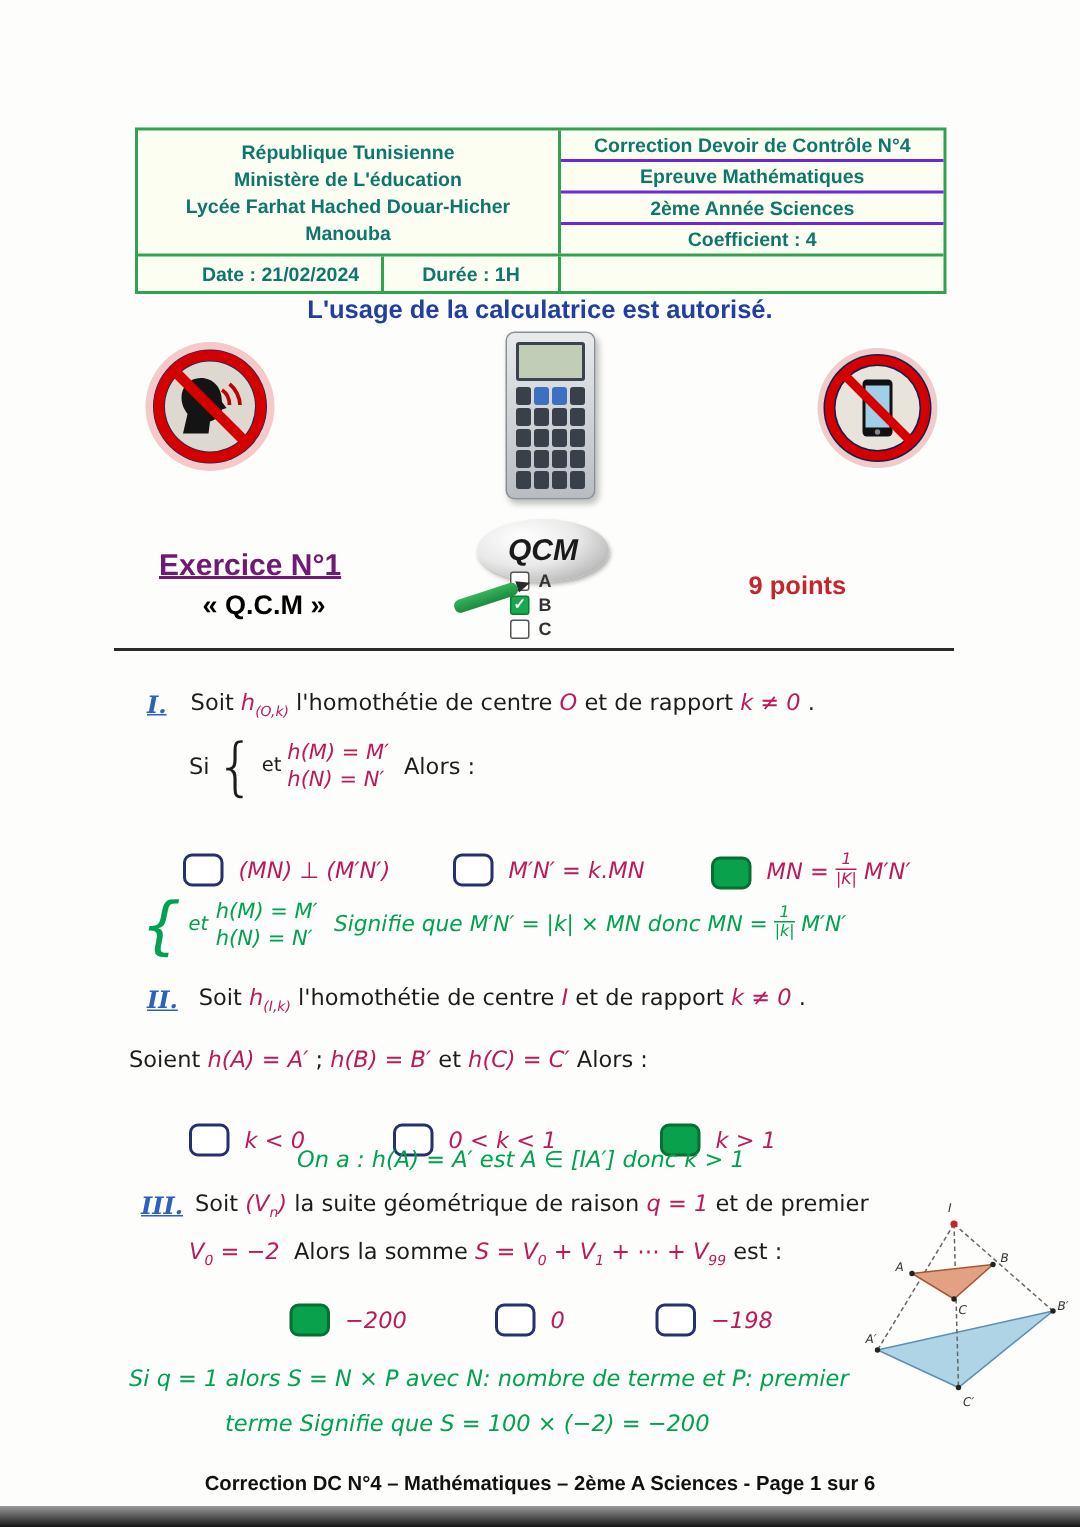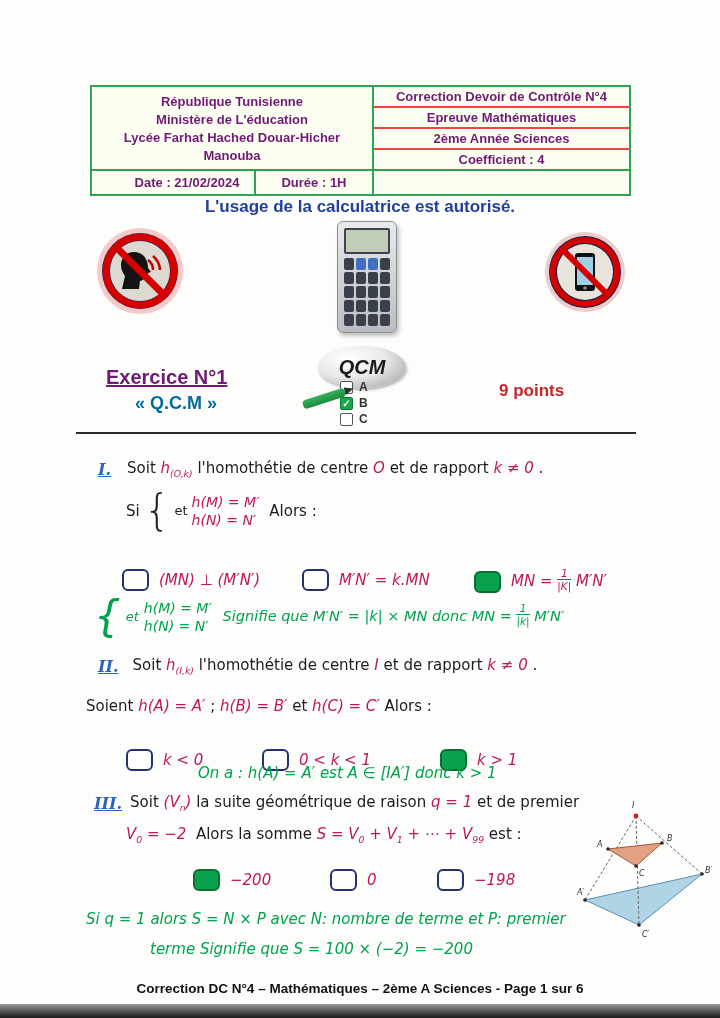--- a/index.html
+++ b/index.html
@@ -15,36 +15,36 @@
   .brace { font-size:42px; font-weight:300; line-height:0.95; font-family:"DejaVu Sans", sans-serif; }
   .stack { display:inline-flex; flex-direction:column; line-height:1.3; font-size:14px; }
   .checkbox { width:27px; height:22px; border:2px solid #25306e; border-radius:6px; background:#fff; flex:0 0 auto; display:inline-block; }
   .checkbox[data-state="checked"] { background:#0aa14c; border-color:#076f33; }
   .opt { display:flex; align-items:center; gap:10px;margin-top:20px; }
   .opt-label { font-size:15px; }
   .frac { display:inline-flex; flex-direction:column; vertical-align:middle; text-align:center; font-size:10.5px; line-height:1.15; transform:translateY(-2px); }
   .fn { border-bottom:1.3px solid currentColor; padding:0 3px; }
 
   
-  .header-table { left:90px; top:85px; width:541px; border:2px solid #2fa352; background:#fdfef2; color:#701a75; font-weight:bold; font-size:13px; text-align:center; }
+  .header-table { left:90px; top:85px; width:541px; border:2px solid #2fa352; background:#fdfef2; color:#0f766e; font-weight:bold; font-size:13px; text-align:center; }
   .ht-top { display:flex; }
   .ht-left { width:282px; border-right:2px solid #2fa352; padding:6px 2px; display:flex; flex-direction:column; justify-content:center; gap:3px; }
   .ht-right { flex:1; display:flex; flex-direction:column; }
-  .ht-right > div { flex:1; border-bottom:2px solid #ef4444; display:flex; align-items:center; justify-content:center; padding:2px 0; }
+  .ht-right > div { flex:1; border-bottom:2px solid #6d28d9; display:flex; align-items:center; justify-content:center; padding:2px 0; }
   .ht-right > div:last-child { border-bottom:none; }
   .ht-bottom { display:flex; border-top:2px solid #2fa352; height:25px; }
   .ht-bottom > div { display:flex; align-items:center; justify-content:center; }
   .ht-date { width:164px; border-right:2px solid #2fa352;padding-left:28px; }
   .ht-duree { width:118px; border-right:2px solid #2fa352; }
   .ht-teacher { flex:1; }
 
   .notice { top:197px; left:0; width:720px; text-align:center; color:#203f9e; font-weight:bold; font-size:17px; }
 
   .ex-title { left:106px; top:366px; color:#701a75; font-weight:bold; font-size:20px;text-decoration:underline; }
-  .ex-sub { left:106px; top:393px; width:140px; text-align:center; color:#0369a1; font-weight:bold; font-size:18px; }
+  .ex-sub { left:106px; top:393px; width:140px; text-align:center; color:#000000; font-weight:bold; font-size:18px; }
   .ex-points { left:499px; top:381px; color:#c5252c; font-weight:bold; font-size:17px; }
   .divider { left:76px; top:432px; width:560px; height:2px; background:#2b2b2b; }
 
   
   .qcm { left:300px; top:346px; width:122px; height:86px; }
   .qcm-oval { position:absolute; left:18px; top:0; width:88px; height:42px; border-radius:50%;
     background:radial-gradient(ellipse at 35% 30%, #ffffff 0%, #e9e9e9 45%, #9a9a9a 100%);
     display:flex; align-items:center; justify-content:center; font-weight:bold; font-style:italic; font-size:20px; color:#1a1a1a;
     box-shadow:1px 2px 3px rgba(0,0,0,0.3); }
   .qcm-rows { position:absolute; left:40px; top:34px; display:flex; flex-direction:column; gap:2px; }

